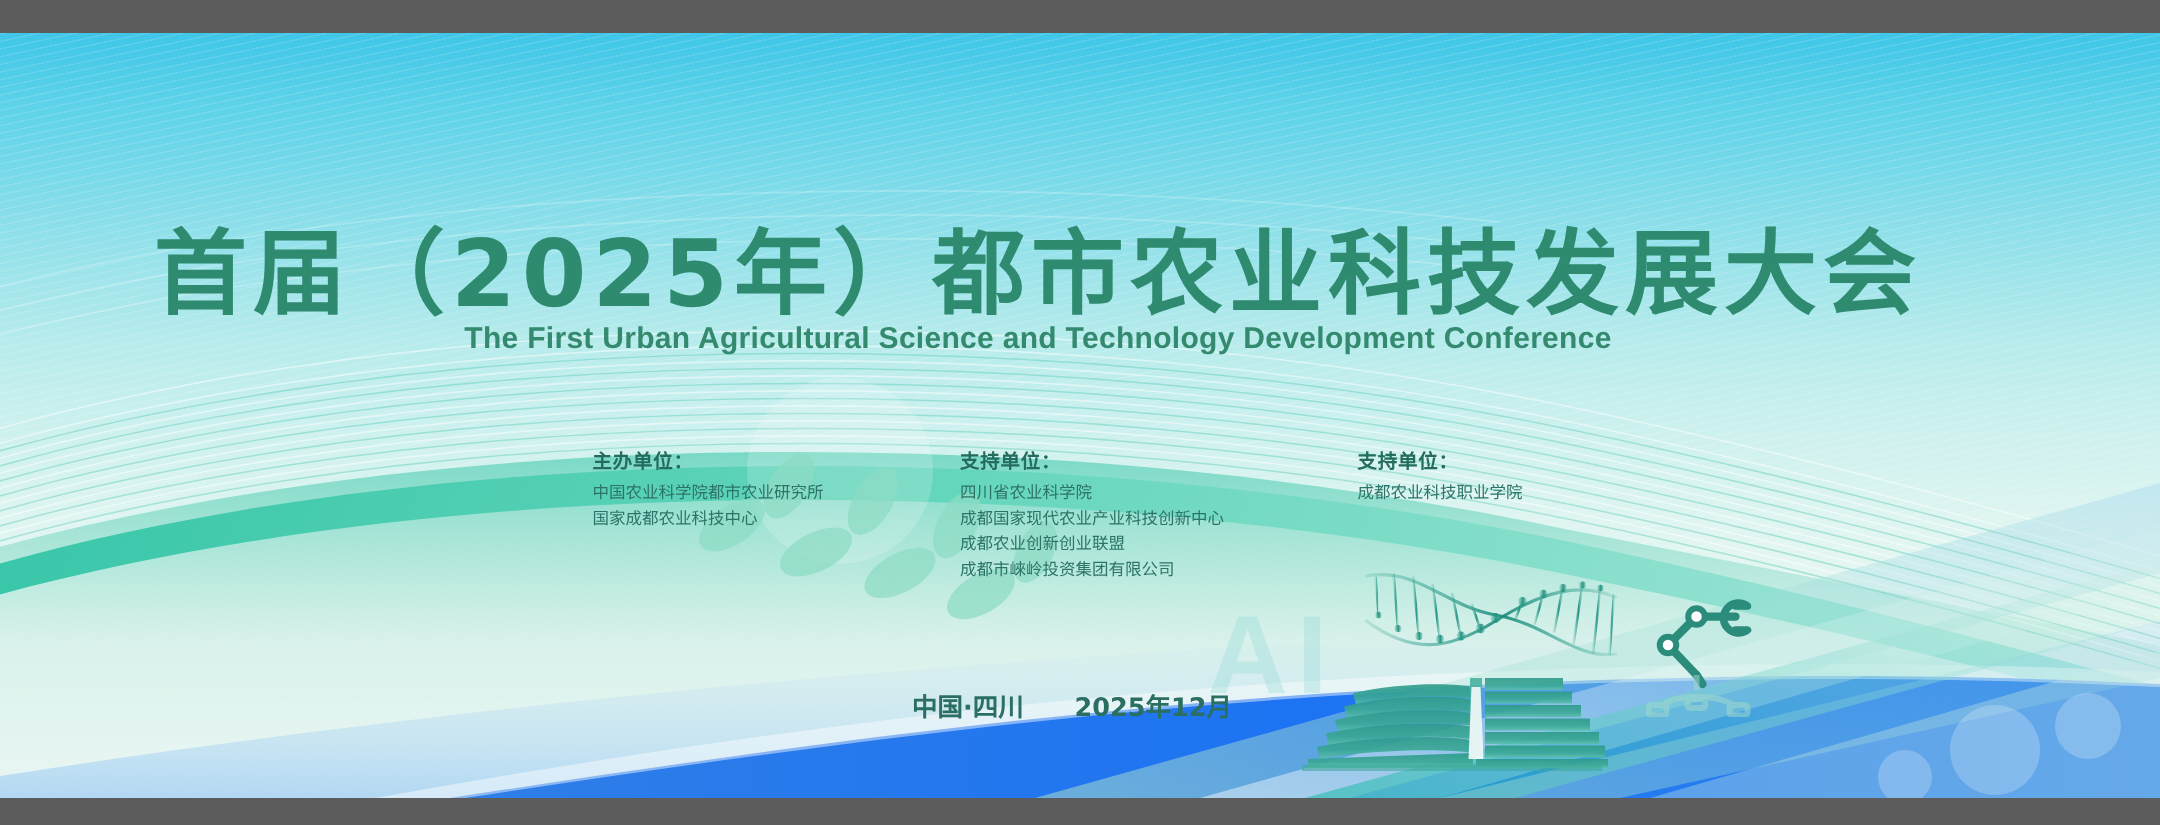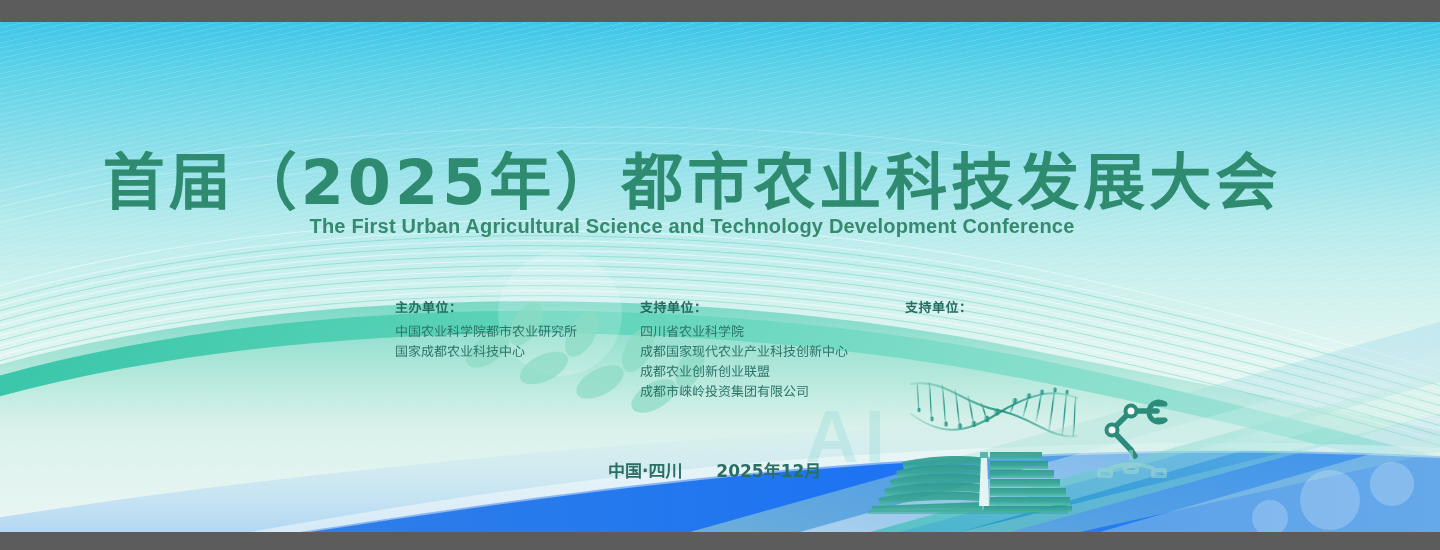--- a/index.html
+++ b/index.html
@@ -93,22 +93,22 @@
   .org-col { color:#2c6e63; }
   .org-col.c1 { width:245px; }
   .org-col.c2 { width:265px; }
   .org-col.c3 { width:190px; }
   .org-head {
     font-size:13px; font-weight:700; color:#236c5e; margin-bottom:6px;
     letter-spacing:.5px;
     font-family:"DejaVu Sans","Liberation Sans",sans-serif;
   }
   .org-item {
-    font-size:13px; line-height:1.55; color:#2d7468; white-space:nowrap;
-    font-family:Liberation Sans, sans-serif;
+    font-size:11px; line-height:1.55; color:#2d7468; white-space:nowrap;
+    font-family:Liberation Mono, monospace;
   }
 
   
   #placedate {
     position:absolute; left:608px; top:435px; z-index:20;
     font-size:17px; font-weight:700; color:#2b6f62; white-space:nowrap;
     font-family:"DejaVu Sans","Liberation Sans",sans-serif;
   }
   #placedate .gap { display:inline-block; width:22px; }
 </style>
@@ -360,20 +360,21 @@
       <div class="org-col c2">
         <div class="org-head">支持单位：</div>
         <div class="org-item">四川省农业科学院</div>
         <div class="org-item">成都国家现代农业产业科技创新中心</div>
         <div class="org-item">成都农业创新创业联盟</div>
         <div class="org-item">成都市崍岭投资集团有限公司</div>
       </div>
 
       <div class="org-col c3">
         <div class="org-head">支持单位：</div>
+        <div class="org-item">成都农业科技职业学院</div>
       </div>
     </div>
 
     <div id="placedate">
       <span>中国·四川</span>
       <span class="gap"></span>
       <span>2025年12月</span>
     </div>
 
   </div>

